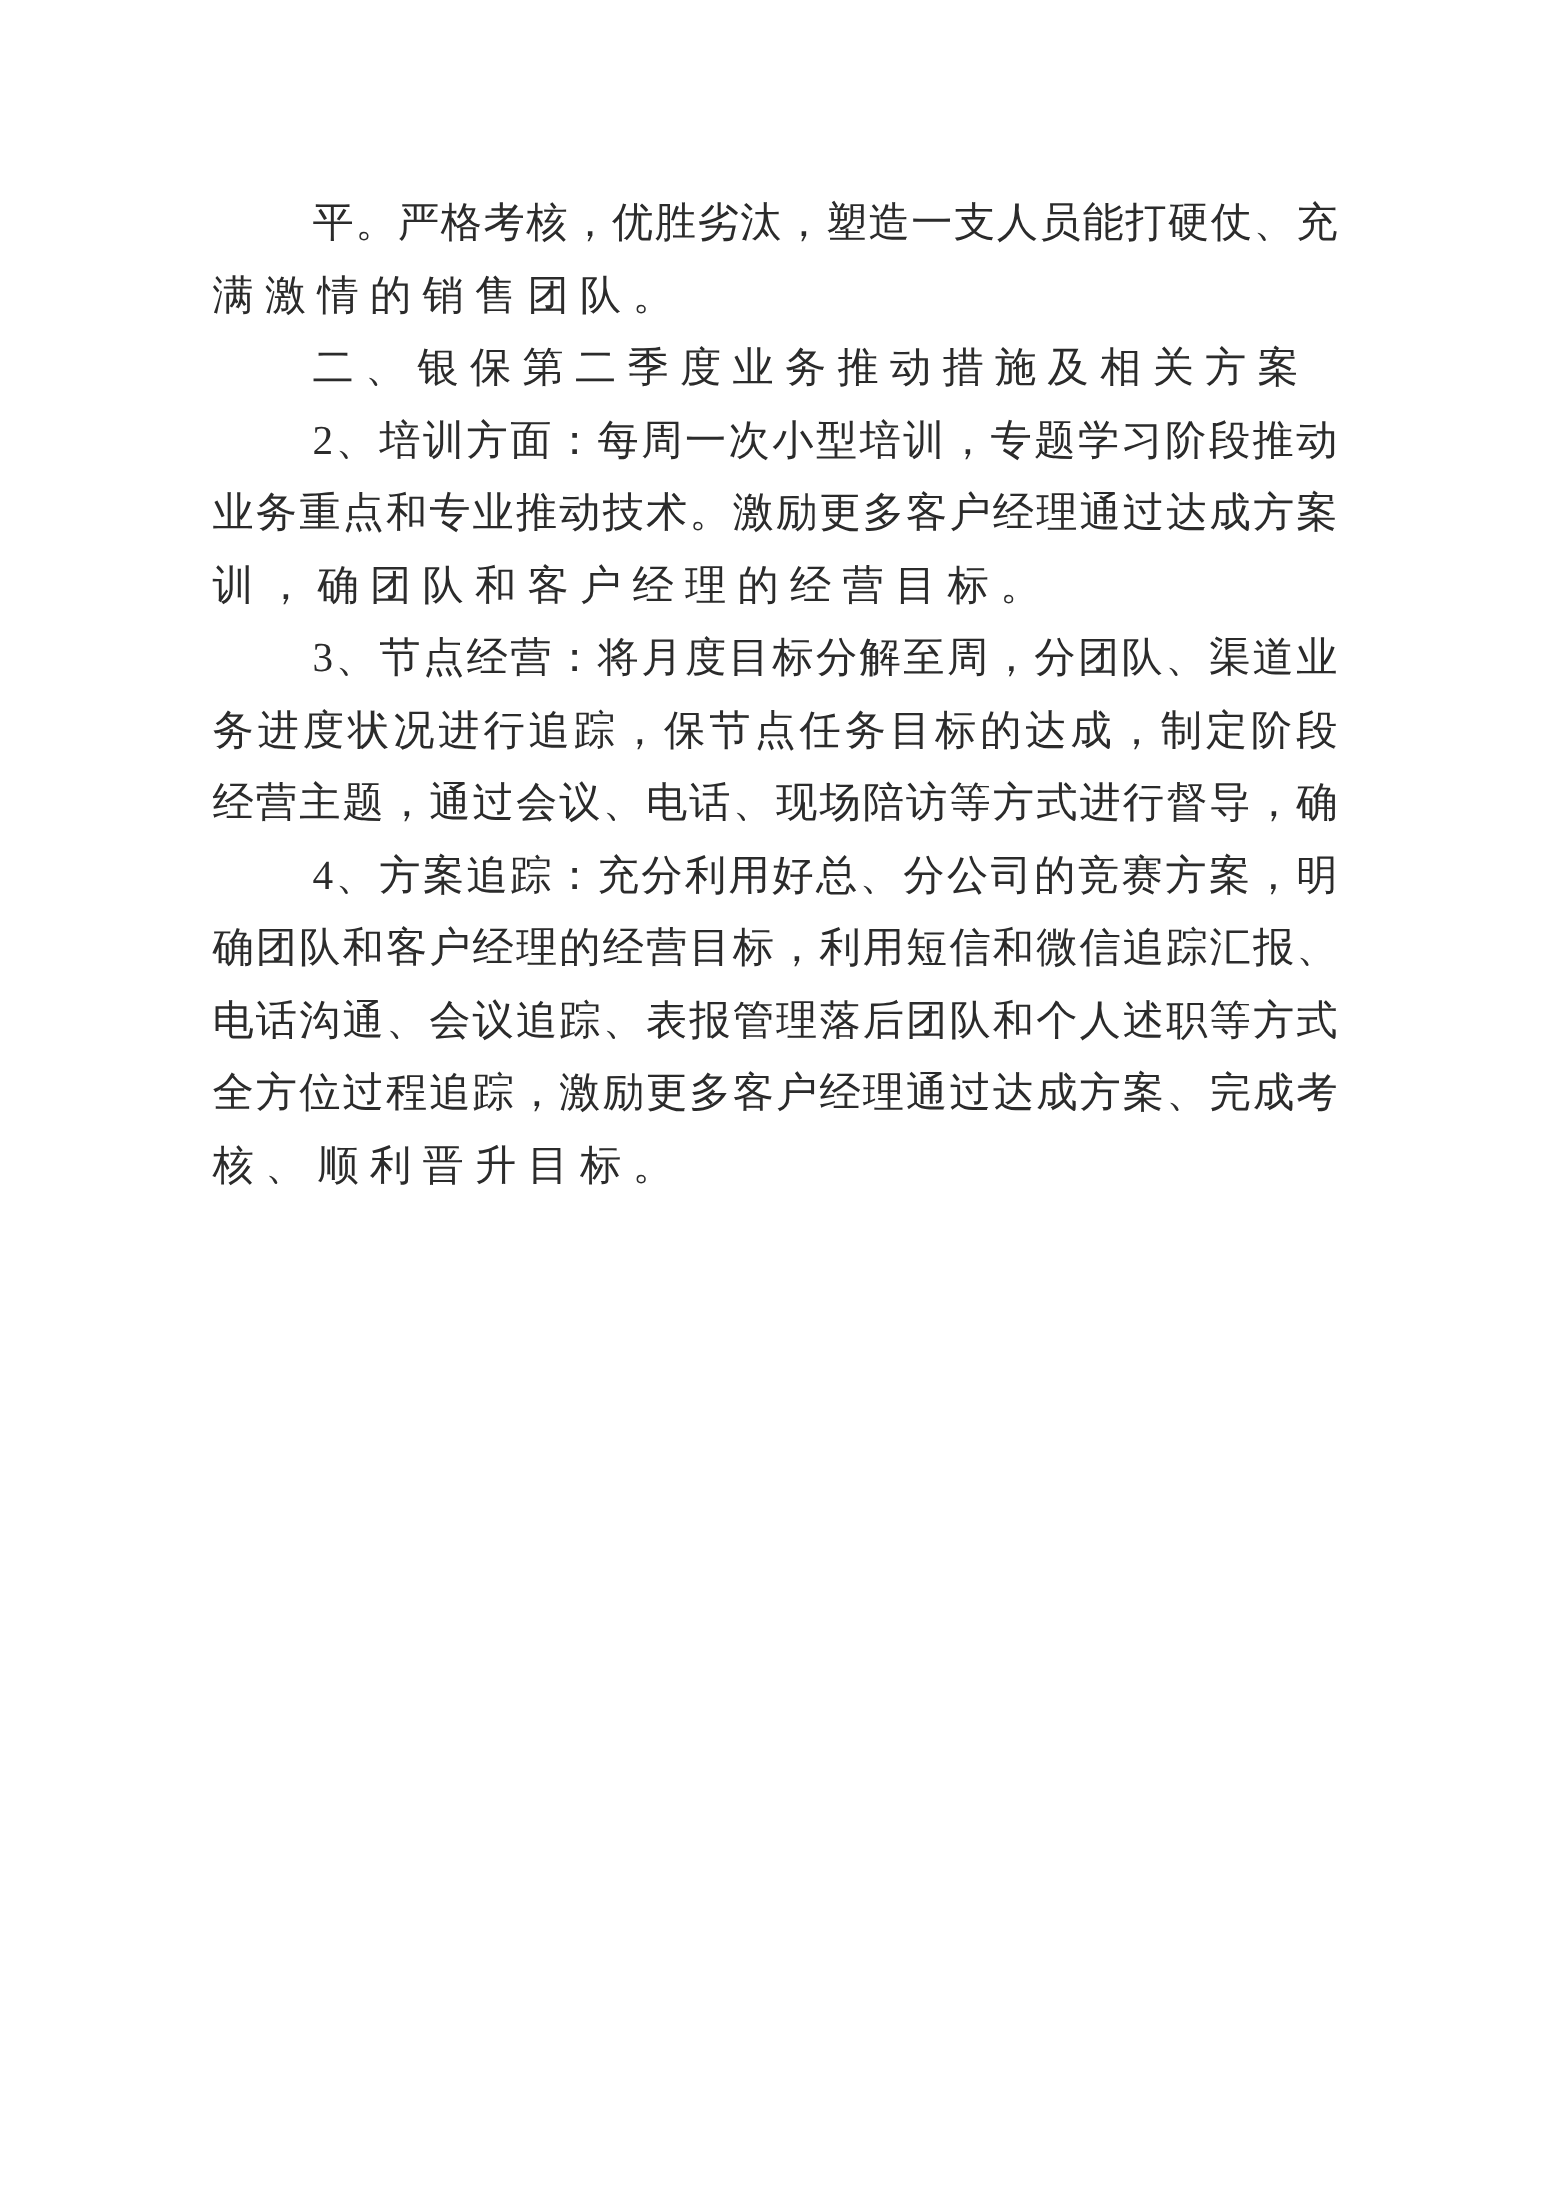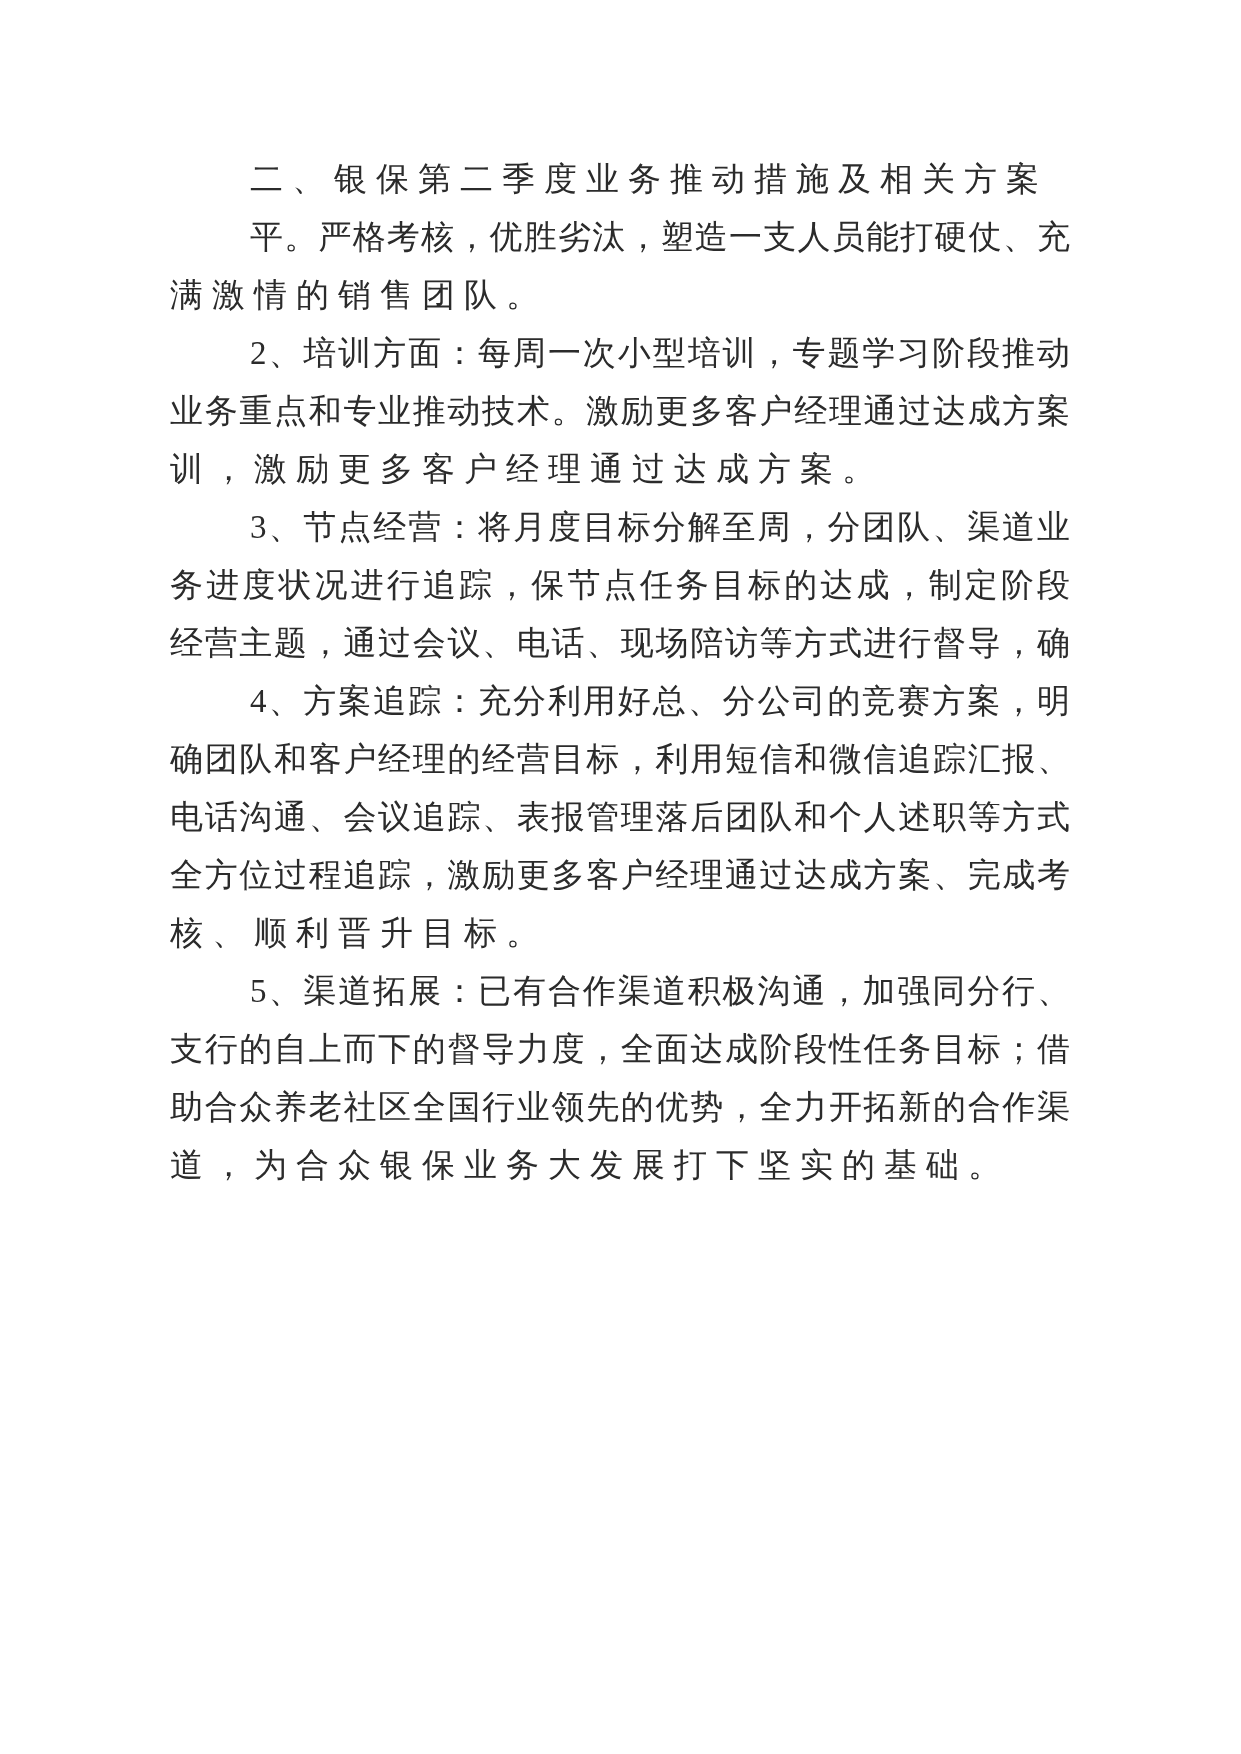--- a/index.html
+++ b/index.html
@@ -51,43 +51,37 @@
   .line.indent {
     padding-left: 80px;
   }
 </style>
 </head>
 <body style="color: rgb(43, 43, 43); background: rgb(255, 255, 255);">
 
 <div class="page">
   <div class="text-block">
       <div class="paragraph">
-        <div class="line loose indent">二、银保第二季度业务推动措施及相关方案</div>
-      </div>
-      <div class="paragraph">
         <div class="line full indent">平。严格考核，优胜劣汰，塑造一支人员能打硬仗、充</div>
         <div class="line loose">满激情的销售团队。</div>
       </div>
       <div class="paragraph">
+        <div class="line loose indent">二、银保第二季度业务推动措施及相关方案</div>
+      </div>
+      <div class="paragraph">
         <div class="line full indent">2、培训方面：每周一次小型培训，专题学习阶段推动</div>
         <div class="line full">业务重点和专业推动技术。激励更多客户经理通过达成方案</div>
-        <div class="line loose">训，激励更多客户经理通过达成方案。</div>
+        <div class="line loose">训，确团队和客户经理的经营目标。</div>
       </div>
       <div class="paragraph">
         <div class="line full indent">3、节点经营：将月度目标分解至周，分团队、渠道业</div>
         <div class="line full">务进度状况进行追踪，保节点任务目标的达成，制定阶段</div>
         <div class="line full">经营主题，通过会议、电话、现场陪访等方式进行督导，确</div>
       </div>
       <div class="paragraph">
         <div class="line full indent">4、方案追踪：充分利用好总、分公司的竞赛方案，明</div>
         <div class="line full">确团队和客户经理的经营目标，利用短信和微信追踪汇报、</div>
         <div class="line full">电话沟通、会议追踪、表报管理落后团队和个人述职等方式</div>
         <div class="line full">全方位过程追踪，激励更多客户经理通过达成方案、完成考</div>
         <div class="line loose">核、顺利晋升目标。</div>
       </div>
-      <div class="paragraph">
-        <div class="line full indent">5、渠道拓展：已有合作渠道积极沟通，加强同分行、</div>
-        <div class="line full">支行的自上而下的督导力度，全面达成阶段性任务目标；借</div>
-        <div class="line full">助合众养老社区全国行业领先的优势，全力开拓新的合作渠</div>
-        <div class="line loose">道，为合众银保业务大发展打下坚实的基础。</div>
-      </div>
     </div>
 </div>
 
 </body></html>

